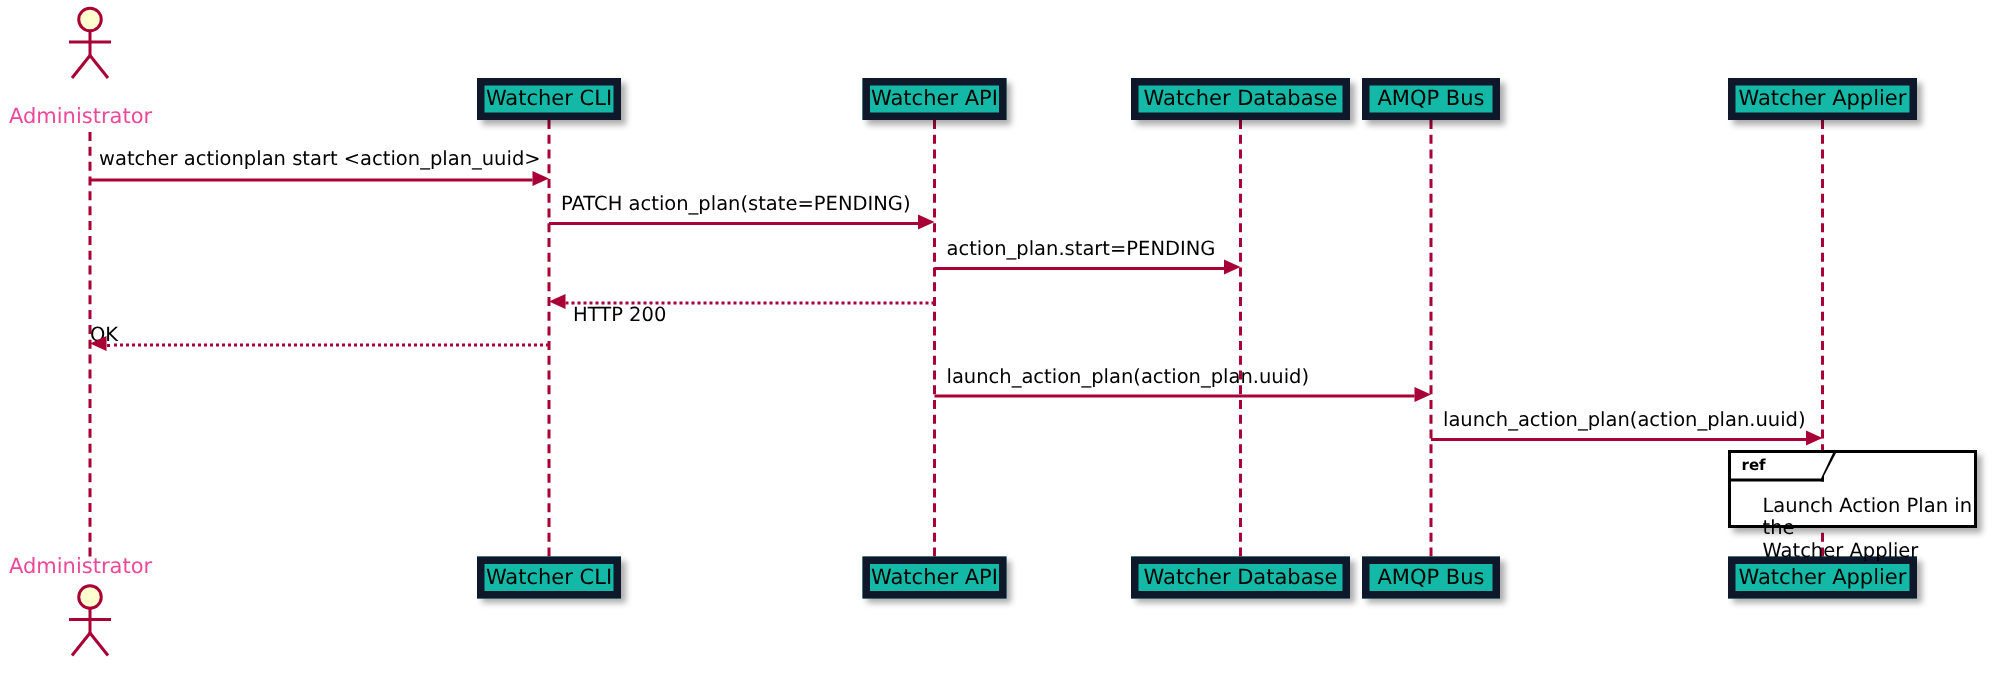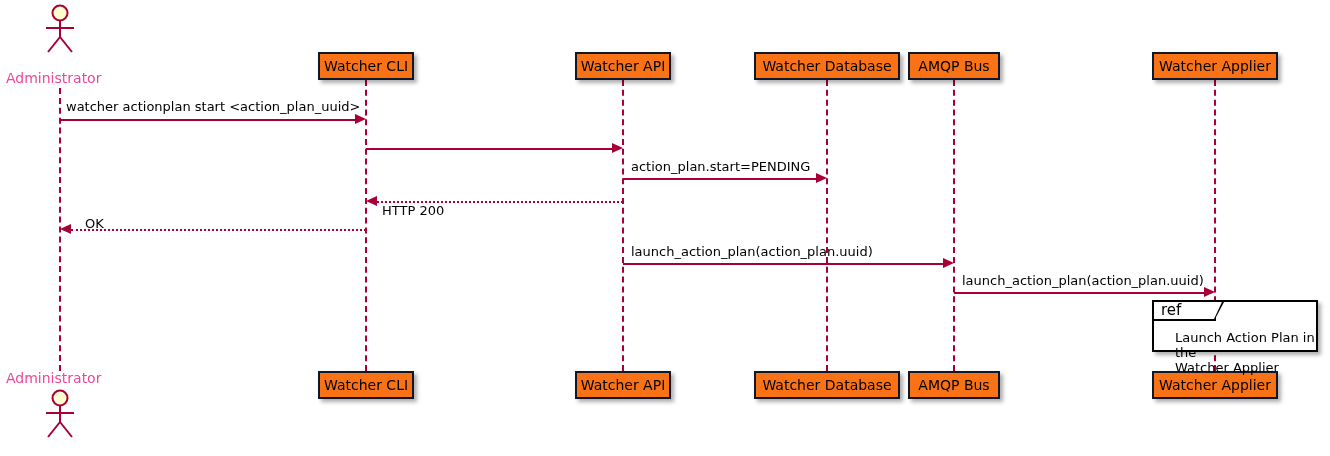--- a/index.html
+++ b/index.html
@@ -22,22 +22,22 @@
   .lifeline {
     position: absolute;
     width: 0;
     border-left: 2px dashed #A80036;
   }
 
   
   .participant {
     position: absolute;
     box-sizing: border-box;
-    background: #f97316;
-    border: 2px solid #0f172a;
+    background: #14b8a6;
+    border: 5px solid #0f172a;
     color: #000000;
     font-size: 14px;
     line-height: 1;
     display: flex;
     align-items: center;
     justify-content: center;
     white-space: nowrap;
     padding: 0 9px;
     height: 28px;
     box-shadow: 3px 3px 4px rgba(0,0,0,0.32);
@@ -100,22 +100,22 @@
     left: 0;
     top: 0;
     height: 19px;
     box-sizing: border-box;
     border-right: 2px solid #000000;
     border-bottom: 2px solid #000000;
     background: #FFFFFF;
     display: flex;
     align-items: center;
     padding: 0 8px 0 7px;
-    font-size: 15px;
-    font-weight: normal;
+    font-size: 10px;
+    font-weight: bold;
     color: #000000;
     line-height: 1;
   }
   .ref-tab-corner {
     position: absolute;
     top: 0;
     width: 0;
     height: 0;
   }
   .ref-body {
@@ -169,32 +169,33 @@
   <div class="participant" style="left:318px;  top:371px; width:96px;">Watcher CLI</div>
   <div class="participant" style="left:575px;  top:371px; width:96px;">Watcher API</div>
   <div class="participant" style="left:754px;  top:371px; width:146px;">Watcher Database</div>
   <div class="participant" style="left:908px;  top:371px; width:92px;">AMQP Bus</div>
   <div class="participant" style="left:1152px; top:371px; width:126px;">Watcher Applier</div>
 
   <div class="msg-label" style="left:66px; top:100px;">watcher actionplan start &lt;action_plan_uuid&gt;</div>
   <div class="msg-line" style="left:60px; top:119px; width:295px;"></div>
   <div class="arrow-head right" style="left:355px; top:114px;"></div>
 
+  <div class="msg-label" style="left:374px; top:130px;">PATCH action_plan(state=PENDING)</div>
   <div class="msg-line" style="left:366px; top:148px; width:246px;"></div>
   <div class="arrow-head right" style="left:612px; top:143px;"></div>
 
   <div class="msg-label" style="left:631px; top:160px;">action_plan.start=PENDING</div>
   <div class="msg-line" style="left:623px; top:178px; width:193px;"></div>
   <div class="arrow-head right" style="left:816px; top:173px;"></div>
 
   <div class="msg-label" style="left:382px; top:204px;">HTTP 200</div>
   <div class="msg-line dashed" style="left:377px; top:201px; width:246px;"></div>
   <div class="arrow-head left" style="left:366px; top:196px;"></div>
 
-  <div class="msg-label" style="left:85px; top:217px;">OK</div>
+  <div class="msg-label" style="left:60px; top:217px;">OK</div>
   <div class="msg-line dashed" style="left:71px; top:229px; width:295px;"></div>
   <div class="arrow-head left" style="left:60px; top:224px;"></div>
 
   <div class="msg-label" style="left:631px; top:245px;">launch_action_plan(action_plan.uuid)</div>
   <div class="msg-line" style="left:623px; top:263px; width:320px;"></div>
   <div class="arrow-head right" style="left:943px; top:258px;"></div>
 
   <div class="msg-label" style="left:962px; top:274px;">launch_action_plan(action_plan.uuid)</div>
   <div class="msg-line" style="left:954px; top:292px; width:250px;"></div>
   <div class="arrow-head right" style="left:1204px; top:287px;"></div>

